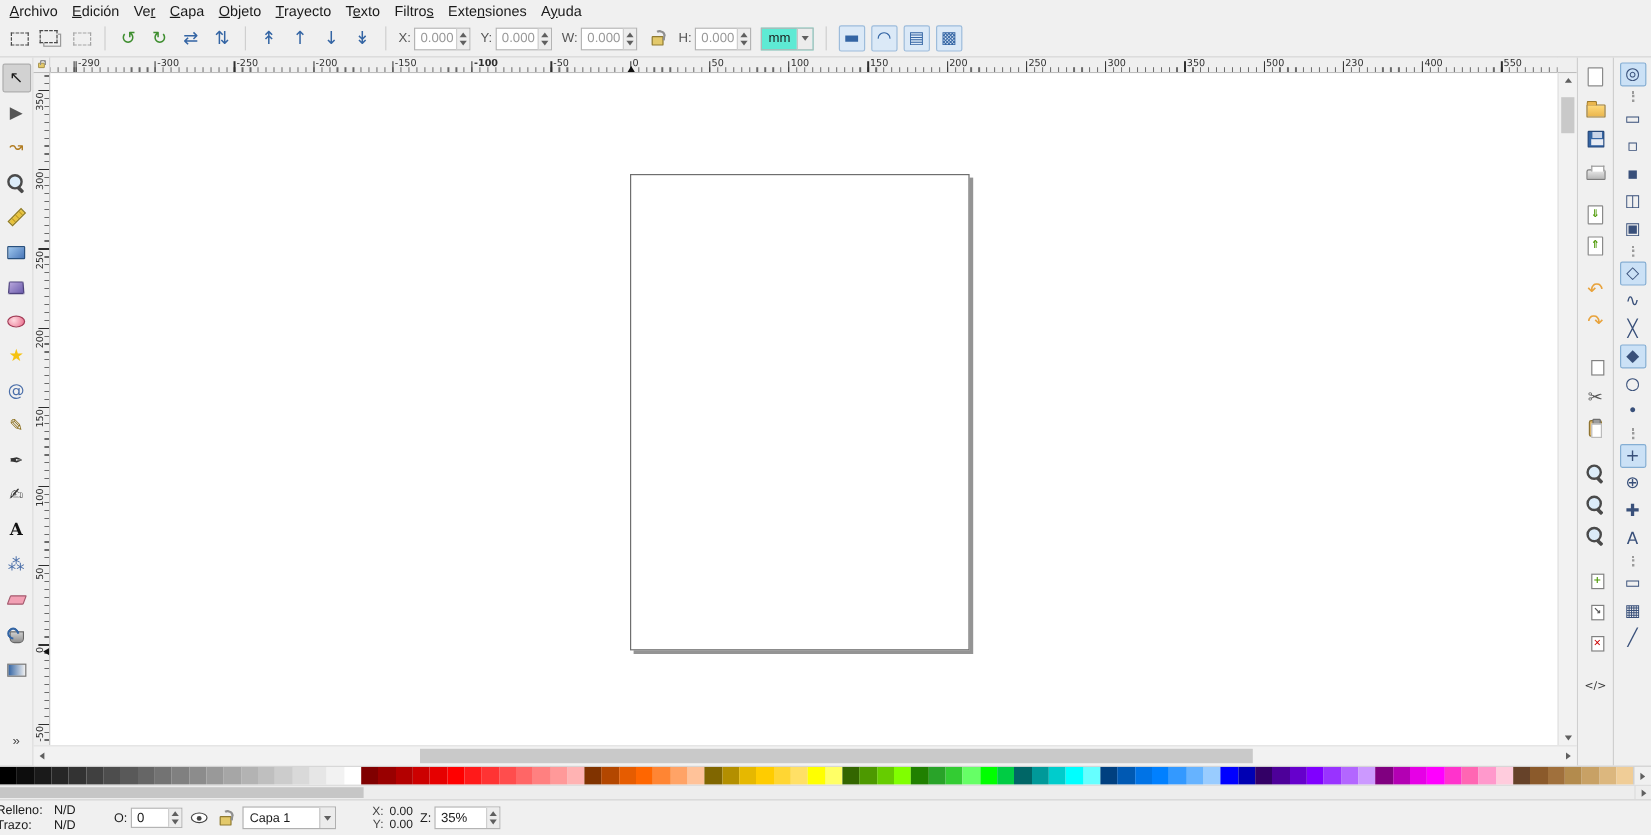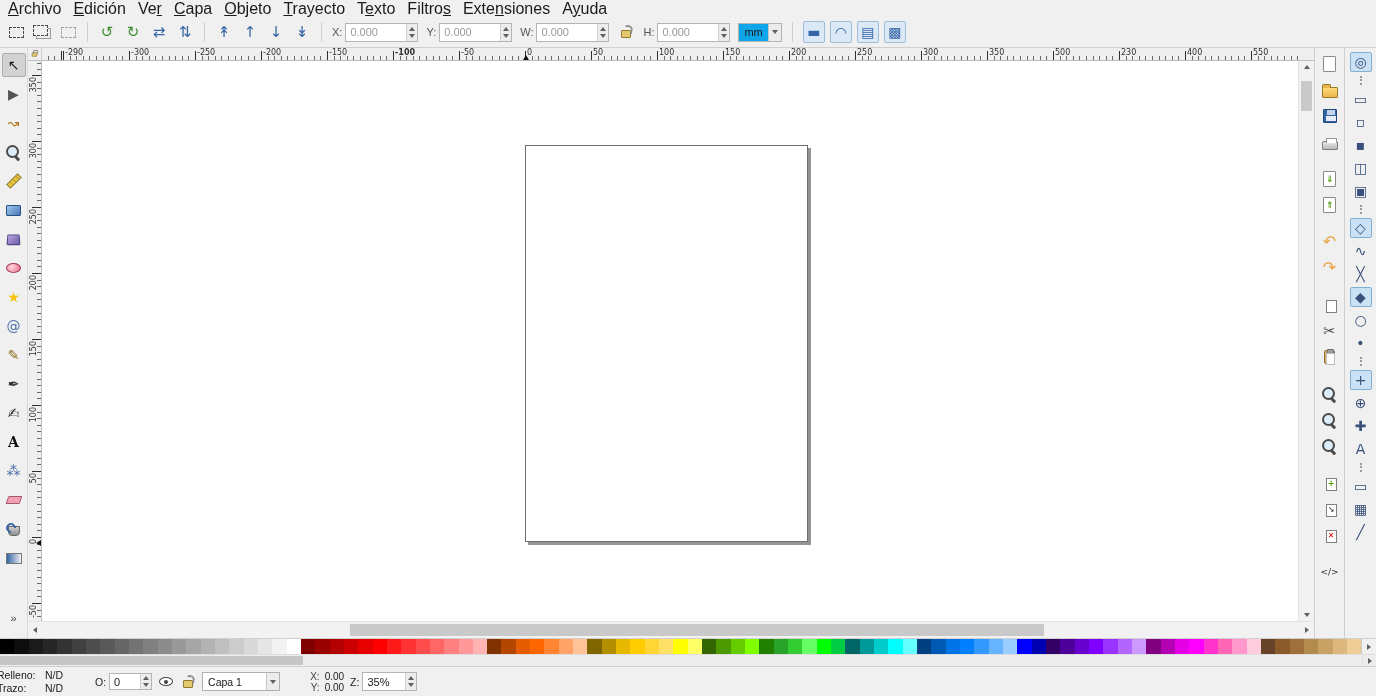--- a/index.html
+++ b/index.html
@@ -2,37 +2,37 @@
 <html><head>
 <meta charset="utf-8">
 <style>
   *{box-sizing:border-box;margin:0;padding:0}
   html,body{width:1376px;height:696px;overflow:hidden;background:#f0f0f0;
     font-family:"Liberation Sans",sans-serif}
   .app{width:1376px;height:696px;display:flex;flex-direction:column;color:#1a1a1a}
 
   
   .menubar{height:17px;display:flex;align-items:center;background:#f0f0f0;padding-left:2px}
-  .menu-item{padding:1px 6px;font-size:16px;cursor:default;white-space:nowrap}
+  .menu-item{padding:1px 6px;font-size:12px;cursor:default;white-space:nowrap}
   .menu-item u{text-decoration:underline}
 
   
   .toolbar{height:31px;border-bottom:1px solid #cfcfcf;display:flex;align-items:center;
     padding:0 4px;gap:2px;background:#f0f0f0}
   .tb-btn{width:24px;height:24px;display:flex;align-items:center;justify-content:center;border-radius:2px}
   .tb-sep{width:1px;height:20px;background:#cfcfcf;margin:0 5px}
   .tb-field{display:flex;align-items:center;gap:3px;margin:0 3px}
   .tb-field .lbl{font-size:11px;color:#555}
   .entry{display:flex;align-items:stretch;background:#fff;border:1px solid #b4b4b4;height:19px}
-  .entry .val{width:60px;font-size:11px;color:#9a9a9a;display:flex;align-items:center;padding-left:4px}
+  .entry .val{width:34px;font-size:11px;color:#9a9a9a;display:flex;align-items:center;padding-left:4px}
   .entry .val.dark{color:#1a1a1a;width:30px}
   .entry.zoom .val{width:42px;color:#1a1a1a}
   .spinners{width:11px;display:flex;flex-direction:column;align-items:center;justify-content:space-evenly;
     background:#ededed;border-left:1px solid #cfcfcf}
-  .combo{display:flex;height:19px;border:1px solid #b4b4b4;background:#0ea5e9;align-items:stretch;margin:0 3px}
+  .combo{display:flex;height:19px;border:1px solid #b4b4b4;background:#5eead4;align-items:stretch;margin:0 3px}
   .combo .cval{padding:0 5px;font-size:11px;display:flex;align-items:center}
   .ddb{width:13px;background:#ececec;border-left:1px solid #c6c6c6;display:flex;align-items:center;justify-content:center}
   .tb-toggle{width:22px;height:22px;background:#dbe9f7;border:1px solid #9dbcdb;border-radius:2px;
     display:flex;align-items:center;justify-content:center;color:#3465a4;margin-left:3px;font-size:11px}
 
   
   .tri{display:block;width:0;height:0}
   .tri-up{border-left:3px solid transparent;border-right:3px solid transparent;border-bottom:4px solid #5f5f5f}
   .tri-down{border-left:3px solid transparent;border-right:3px solid transparent;border-top:4px solid #5f5f5f}
   .tri-left{border-top:3px solid transparent;border-bottom:3px solid transparent;border-right:4px solid #5f5f5f}

